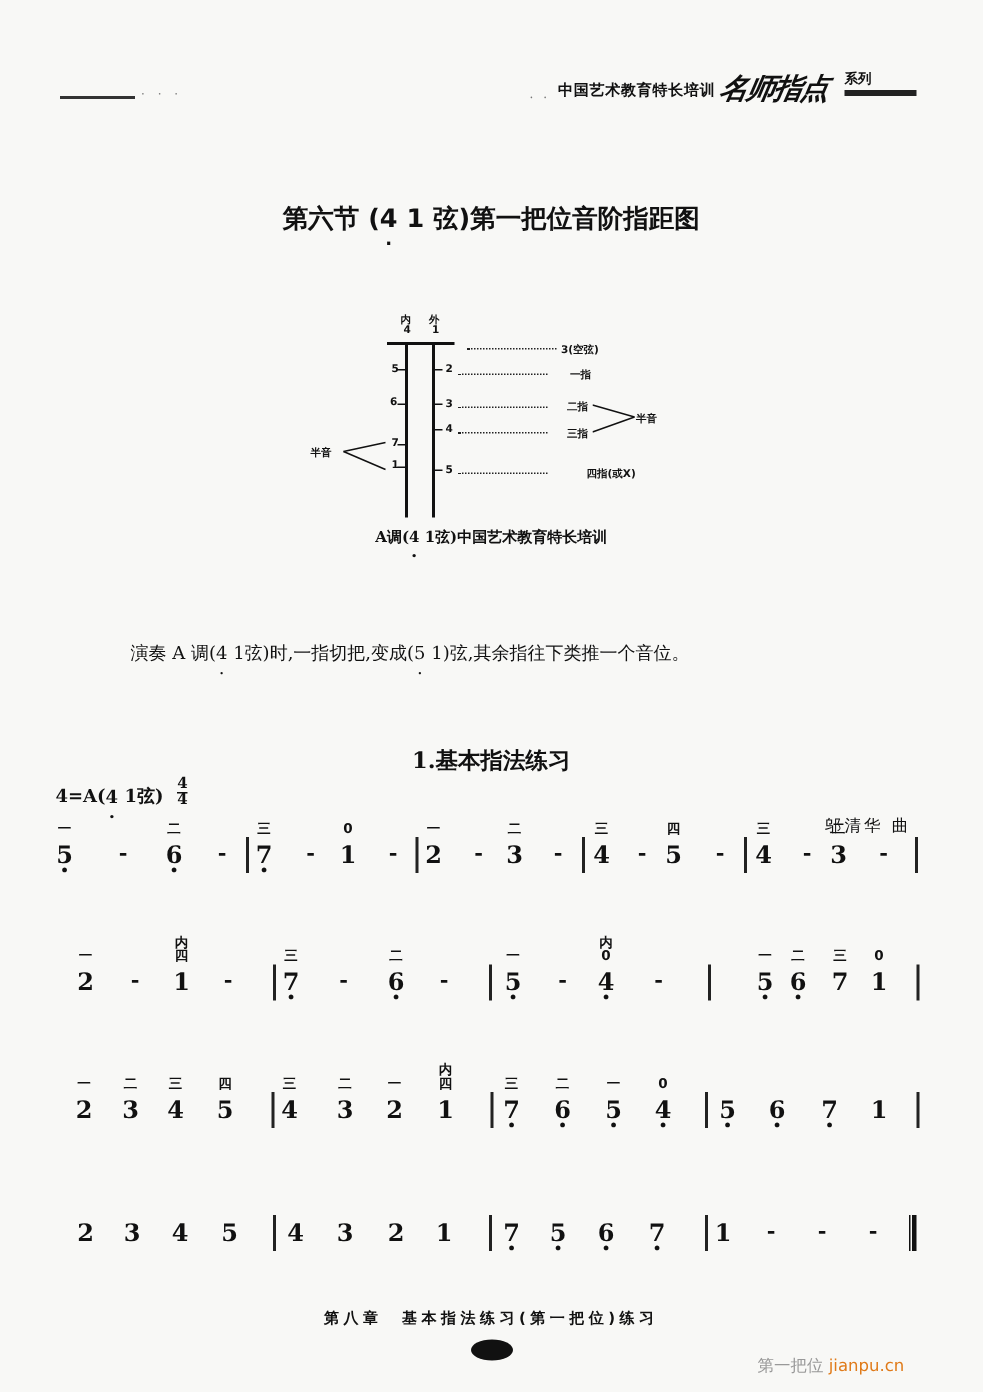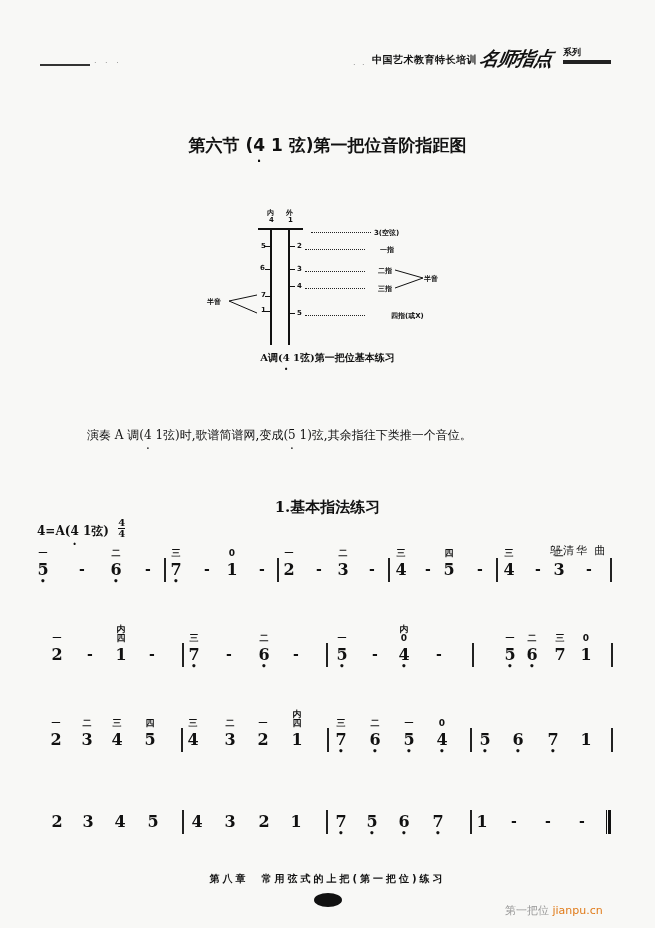--- a/index.html
+++ b/index.html
@@ -114,25 +114,25 @@
   <div class="dg-text" style="left:229px;top:69px">半音</div>
 
   <div class="dg-text" style="left:12px;top:92px">半音</div>
   <svg style="position:absolute;left:32px;top:88px" width="32" height="24">
     <line x1="2" y1="8" x2="30" y2="2" stroke="#111" stroke-width="1"></line>
     <line x1="2" y1="8" x2="30" y2="20" stroke="#111" stroke-width="1"></line>
   </svg>
 </div>
 
 <div class="abs caption">
-  <span>A调(</span><span class="dotted-under">4</span><span style="white-space:pre"> 1弦)第一把位基本练习</span>
+  <span>A调(</span><span class="dotted-under">4</span><span style="white-space:pre"> 1弦)中国艺术教育特长培训</span>
 </div>
 
 <div class="abs para">
-  <span>演奏 A 调(</span><span class="dotted-under">4</span><span style="white-space:pre"> 1弦)时,歌谱简谱网,变成(</span><span class="dotted-under">5</span><span style="white-space:pre"> 1)弦,其余指往下类推一个音位。</span>
+  <span>演奏 A 调(</span><span class="dotted-under">4</span><span style="white-space:pre"> 1弦)时,一指切把,变成(</span><span class="dotted-under">5</span><span style="white-space:pre"> 1)弦,其余指往下类推一个音位。</span>
 </div>
 
 <div class="abs ex-title">1.基本指法练习</div>
 <div class="abs key-sig">
   <span>4=A(</span><span class="dotted-under">4</span><span style="white-space:pre"> 1弦)</span>
   <span class="timesig"><span class="num">4</span><span>4</span></span>
 </div>
 <div class="abs composer">邬清华 曲</div>
 
 <div id="music">
@@ -259,15 +259,15 @@
       <div class="note" style="left: 430px; top: 0px;"><span>7</span><span class="lower">•</span></div>
       <div class="bar" style="left: 470px; top: -2px;"></div>
       <div class="note" style="left: 474px; top: 0px;"><span>1</span></div>
       <div class="dash" style="left: 508px; top: 1px;">-</div>
       <div class="dash" style="left: 542px; top: 1px;">-</div>
       <div class="dash" style="left: 576px; top: 1px;">-</div>
       <div class="dbar" style="left: 606px; top: -2px;"></div>
     </div>
   </div>
 
-<div class="abs footer">第八章　常用弦式的上把(第一把位)练习</div>
+<div class="abs footer">第八章　基本指法练习(第一把位)练习</div>
 <div class="abs page-oval"></div>
 <div class="abs watermark"><span style="white-space:pre">第一把位 </span><span class="en">jianpu.cn</span></div>
 
 </body></html>

